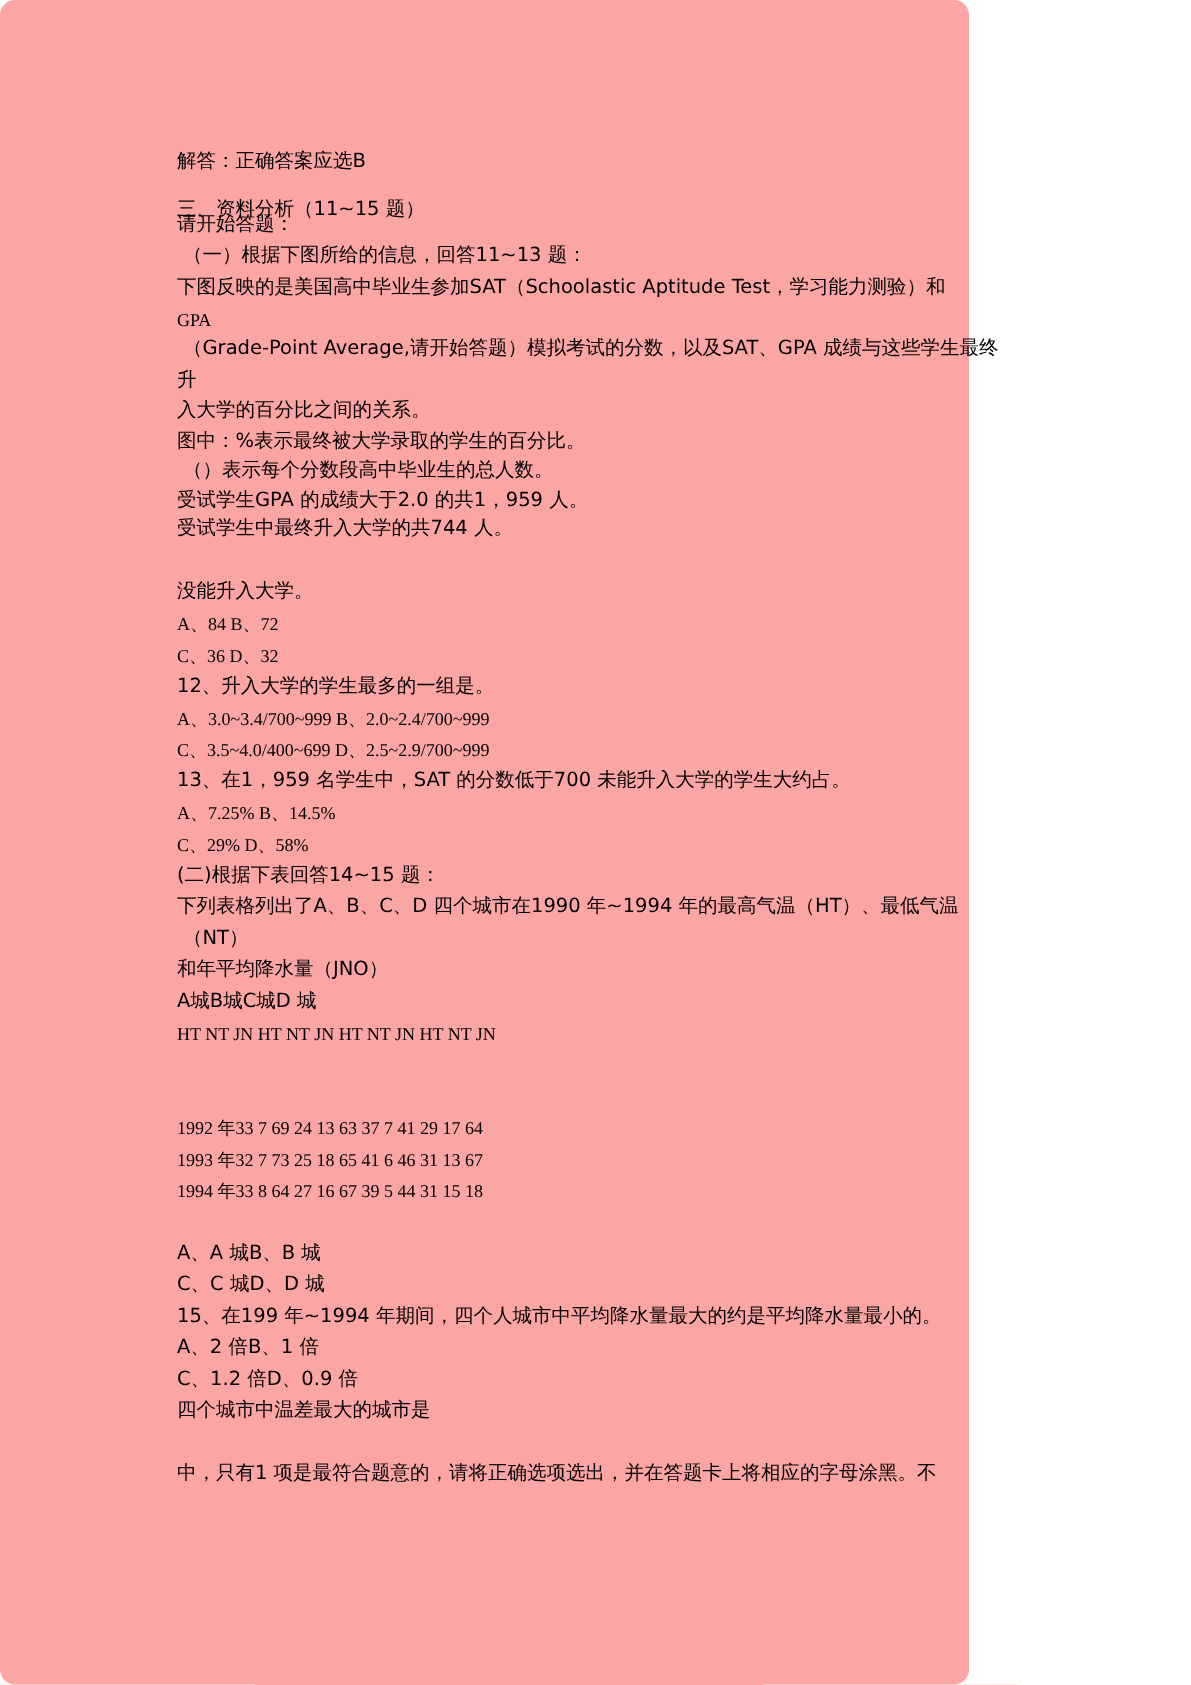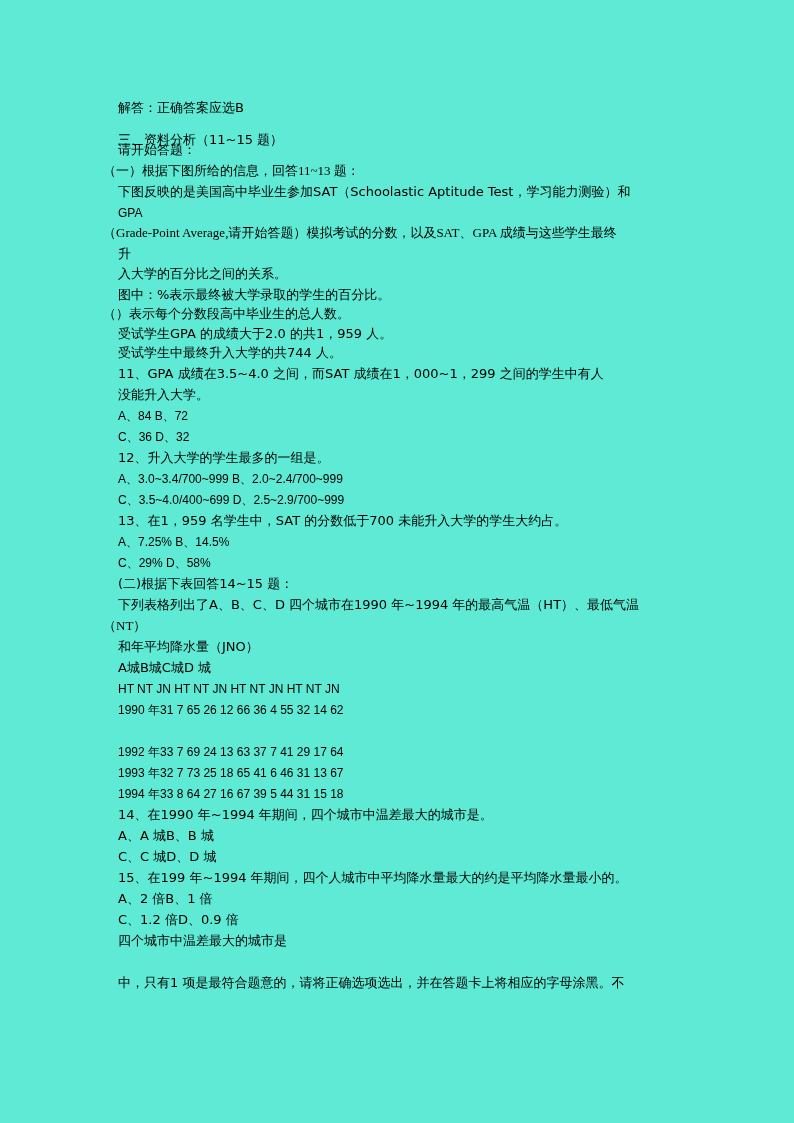--- a/index.html
+++ b/index.html
@@ -1,60 +1,57 @@
 <!DOCTYPE html>
 <html><head>
 <meta charset="utf-8">
 <style>
   html, body { margin: 0; padding: 0; background: #ffffff; }
   body { width: 794px; height: 1123px; position: relative; overflow: hidden;
          font-family: "DejaVu Sans", "Liberation Sans", sans-serif; color: #000; }
-  .page { position: absolute; left: 0; top: 0; width: 794px; height: 1123px; background: #5eead4; }
+  .page { position: absolute; left: 0; top: 0; width: 646px; height: 1123px; background: #fca5a5; border-radius: 10px; }
   .line { position: absolute; left: 118px; white-space: nowrap; font-size: 13px; line-height: 16px; letter-spacing: 0px; }
-  .mono { font-family: Liberation Sans, sans-serif; font-size: 12px; }
-  .indent { left: 103px; font-family: Liberation Serif, serif; }
+  .mono { font-family: Liberation Serif, serif; font-size: 12px; }
+  .indent { left: 122px; }
 </style>
 </head>
 <body>
 
 <div class="page">
   <div class="line" style="top:100px">解答：正确答案应选B</div>
   <div class="line" style="top:132px">三、资料分析（11~15 题）</div>
   <div class="line" style="top:142px">请开始答题：</div>
   <div class="line indent" style="top:163px">（一）根据下图所给的信息，回答11~13 题：</div>
   <div class="line" style="top:184px">下图反映的是美国高中毕业生参加SAT（Schoolastic Aptitude Test，学习能力测验）和</div>
   <div class="line mono" style="top:205px">GPA</div>
   <div class="line indent" style="top:225px">（Grade-Point Average,请开始答题）模拟考试的分数，以及SAT、GPA 成绩与这些学生最终</div>
   <div class="line" style="top:246px">升</div>
   <div class="line" style="top:266px">入大学的百分比之间的关系。</div>
   <div class="line" style="top:287px">图中：%表示最终被大学录取的学生的百分比。</div>
   <div class="line indent" style="top:306px">（）表示每个分数段高中毕业生的总人数。</div>
   <div class="line" style="top:326px">受试学生GPA 的成绩大于2.0 的共1，959 人。</div>
   <div class="line" style="top:345px">受试学生中最终升入大学的共744 人。</div>
-  <div class="line" style="top:366px">11、GPA 成绩在3.5~4.0 之间，而SAT 成绩在1，000~1，299 之间的学生中有人</div>
   <div class="line" style="top:387px">没能升入大学。</div>
   <div class="line mono" style="top:408px">A、84 B、72</div>
   <div class="line mono" style="top:429px">C、36 D、32</div>
   <div class="line" style="top:450px">12、升入大学的学生最多的一组是。</div>
   <div class="line mono" style="top:471px">A、3.0~3.4/700~999 B、2.0~2.4/700~999</div>
   <div class="line mono" style="top:492px">C、3.5~4.0/400~699 D、2.5~2.9/700~999</div>
   <div class="line" style="top:513px">13、在1，959 名学生中，SAT 的分数低于700 未能升入大学的学生大约占。</div>
   <div class="line mono" style="top:534px">A、7.25% B、14.5%</div>
   <div class="line mono" style="top:555px">C、29% D、58%</div>
   <div class="line" style="top:576px">(二)根据下表回答14~15 题：</div>
   <div class="line" style="top:597px">下列表格列出了A、B、C、D 四个城市在1990 年~1994 年的最高气温（HT）、最低气温</div>
   <div class="line indent" style="top:618px">（NT）</div>
   <div class="line" style="top:639px">和年平均降水量（JNO）</div>
   <div class="line" style="top:660px">A城B城C城D 城</div>
   <div class="line mono" style="top:681px">HT NT JN HT NT JN HT NT JN HT NT JN</div>
-  <div class="line mono" style="top:702px">1990 年31 7 65 26 12 66 36 4 55 32 14 62</div>
   <div class="line mono" style="top:744px">1992 年33 7 69 24 13 63 37 7 41 29 17 64</div>
   <div class="line mono" style="top:765px">1993 年32 7 73 25 18 65 41 6 46 31 13 67</div>
   <div class="line mono" style="top:786px">1994 年33 8 64 27 16 67 39 5 44 31 15 18</div>
-  <div class="line" style="top:807px">14、在1990 年~1994 年期间，四个城市中温差最大的城市是。</div>
   <div class="line" style="top:828px">A、A 城B、B 城</div>
   <div class="line" style="top:849px">C、C 城D、D 城</div>
   <div class="line" style="top:870px">15、在199 年~1994 年期间，四个人城市中平均降水量最大的约是平均降水量最小的。</div>
   <div class="line" style="top:891px">A、2 倍B、1 倍</div>
   <div class="line" style="top:912px">C、1.2 倍D、0.9 倍</div>
   <div class="line" style="top:933px">四个城市中温差最大的城市是</div>
   <div class="line" style="top:975px">中，只有1 项是最符合题意的，请将正确选项选出，并在答题卡上将相应的字母涂黑。不</div>
 </div>
 
 </body></html>

